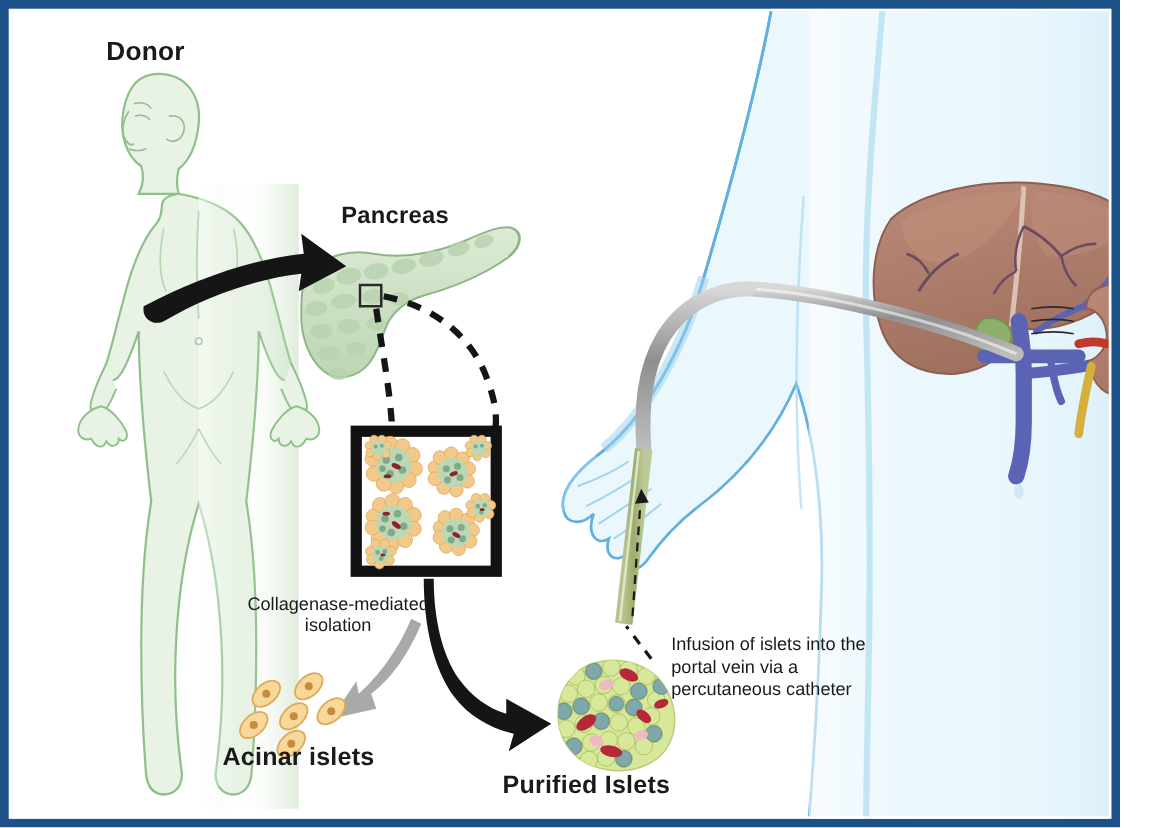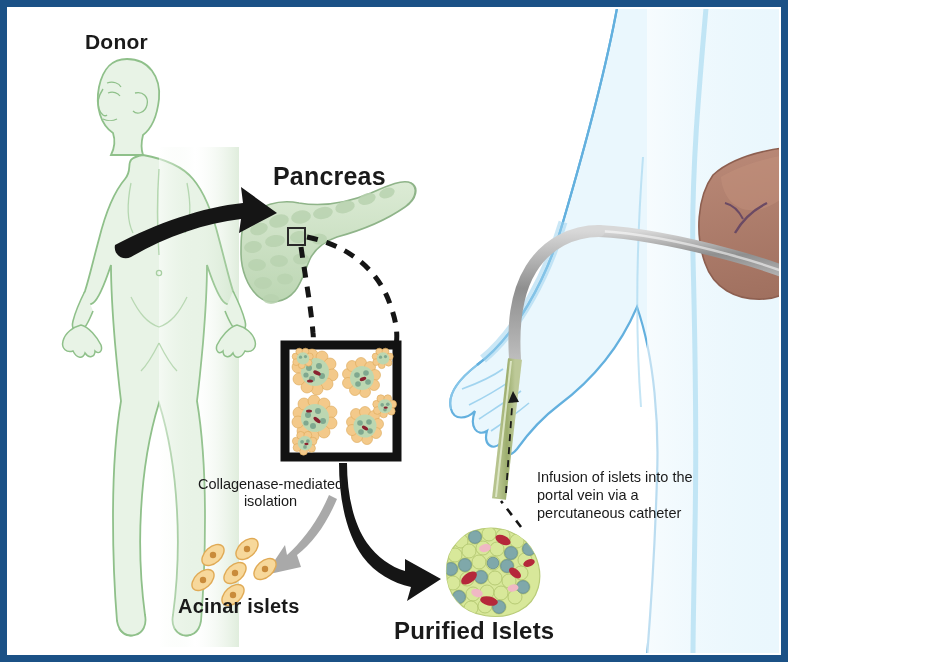--- a/index.html
+++ b/index.html
@@ -1,18 +1,18 @@
 <!DOCTYPE html>
 <html><head>
 <meta charset="utf-8">
 <style>
   html,body{margin:0;padding:0;background:#fff;}
   body{font-family:"Liberation Sans",sans-serif;}
   #figure{
-    position:relative;width:788px;height:662px;
+    position:relative;width:896px;height:662px;
     box-sizing:border-box;
     background:#ffffff;
     border:7px solid #1b5186;
     overflow:hidden;
   }
   #inner-frame{
     position:absolute;inset:0;
     border:2px solid #ffffff;
     box-sizing:border-box;
     pointer-events:none;
@@ -22,25 +22,25 @@
   svg.layer{position:absolute;top:0;left:0;width:918px;height:648px;}
   .lbl{
     position:absolute;
     color:#1a1a1a;
     line-height:1.18;
     white-space:pre-line;
     z-index:30;
   }
   .lbl-bold{font-weight:bold;}
   #donor-label{left:78px;top:23px;font-size:21px;font-weight:bold;letter-spacing:.2px;}
-  #pancreas-label{left:266px;top:155px;font-size:25px;font-weight:bold;letter-spacing:.2px;}
+  #pancreas-label{left:266px;top:155px;font-size:19px;font-weight:bold;letter-spacing:.2px;}
   #collagenase-label{left:181px;top:469px;font-size:14.5px;width:165px;text-align:center;}
   #acinar-label{left:171px;top:588px;font-size:20px;font-weight:bold;letter-spacing:.2px;}
-  #islets-label{left:387px;top:610px;font-size:24px;font-weight:bold;letter-spacing:.2px;}
-  #infusion-label{left:530px;top:461px;font-size:14.5px;width:160px;line-height:1.25;}
+  #islets-label{left:395px;top:610px;font-size:20px;font-weight:bold;letter-spacing:.2px;}
+  #infusion-label{left:530px;top:500px;font-size:14.5px;width:160px;line-height:1.25;}
 </style>
 </head>
 <body>
 
 <div id="figure">
   <div id="canvas">
 
     <svg class="layer" viewBox="0 0 918 648">
       <defs>
         <linearGradient id="bodyShadeG" x1="0" y1="0" x2="1" y2="0">

